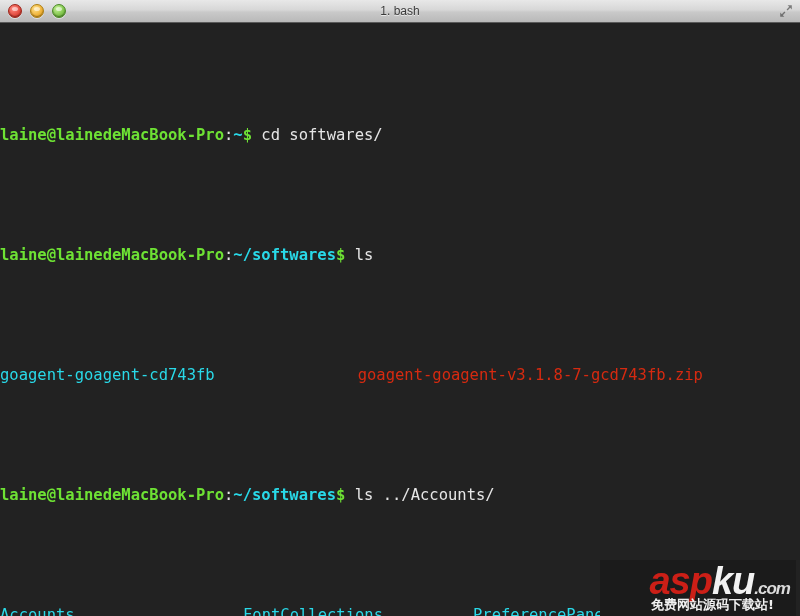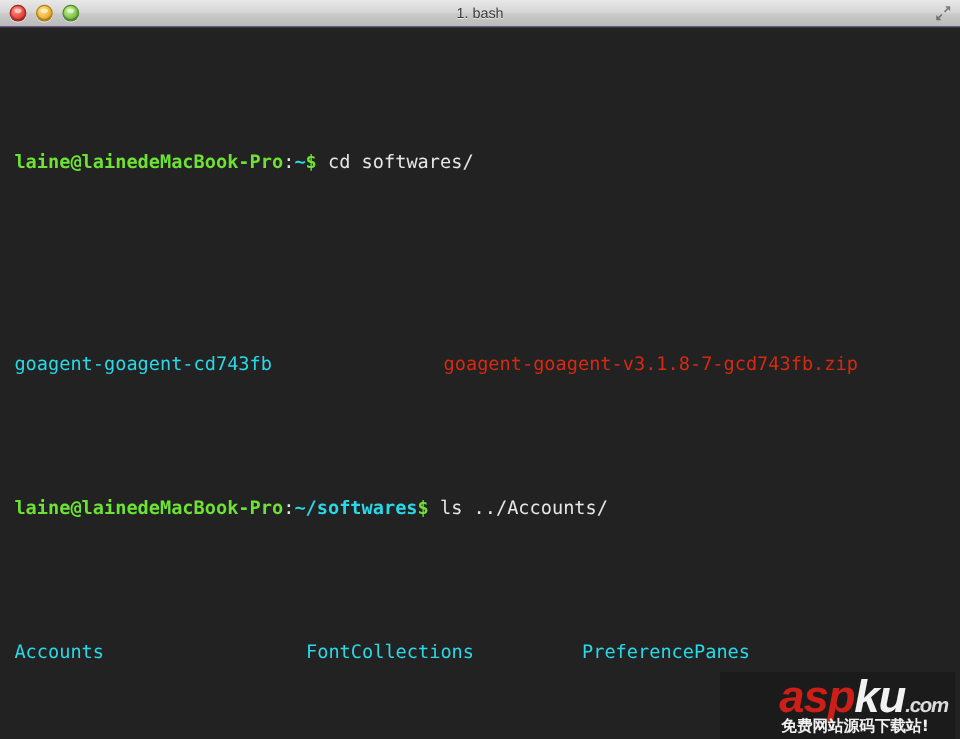--- a/index.html
+++ b/index.html
@@ -77,21 +77,21 @@
     width: 14px;
     height: 14px;
     opacity: .55;
   }
 
   
   .terminal {
     flex: 1 1 auto;
     position: relative;
     background: #222222;
-    padding: 4px 0 0 12px;
+    padding: 4px 0 0 0;
     font-size: 15.5px;
     line-height: 24px;
     letter-spacing: 0px;
     white-space: pre;
     overflow: hidden;
   }
 
   .line { height: 24px; }
 
   .c-green  { color: #6ee234; font-weight: bold; }
@@ -170,20 +170,21 @@
       <path d="M5.4 12.8 h-4.2 v-4.2 l1.6 1.6 2.6 -2.6 1.0 1.0 -2.6 2.6 z" fill="#2b2b2b"></path>
     </svg>
   </div>
 
   <div class="terminal">
 
     
     <div class="line"><span class="c-green">laine@lainedeMacBook-Pro</span><span class="c-punct">:</span><span class="c-cyanb">~</span><span class="c-green">$</span><span class="c-white"> </span><span class="c-white">cd softwares/</span></div>
 
     
+    <div class="line"><span class="c-green">laine@lainedeMacBook-Pro</span><span class="c-punct">:</span><span class="c-cyanb">~/softwares</span><span class="c-green">$</span><span class="c-white"> </span><span class="c-white">ls</span></div>
 
     
     <div class="line"><span class="c-cyan">goagent-goagent-cd743fb</span><span style="display:inline-block;width:143px;"></span><span class="c-red">goagent-goagent-v3.1.8-7-gcd743fb.zip</span></div>
 
     
     <div class="line"><span class="c-green">laine@lainedeMacBook-Pro</span><span class="c-punct">:</span><span class="c-cyanb">~/softwares</span><span class="c-green">$</span><span class="c-white"> </span><span class="c-white">ls ../Accounts/</span></div>
 
     
     <div class="cols">
       <div class="col col-1">

